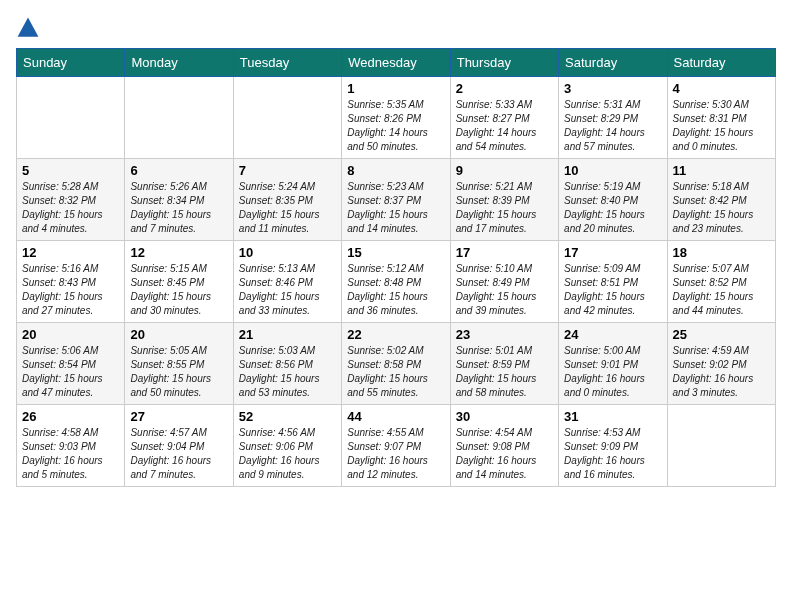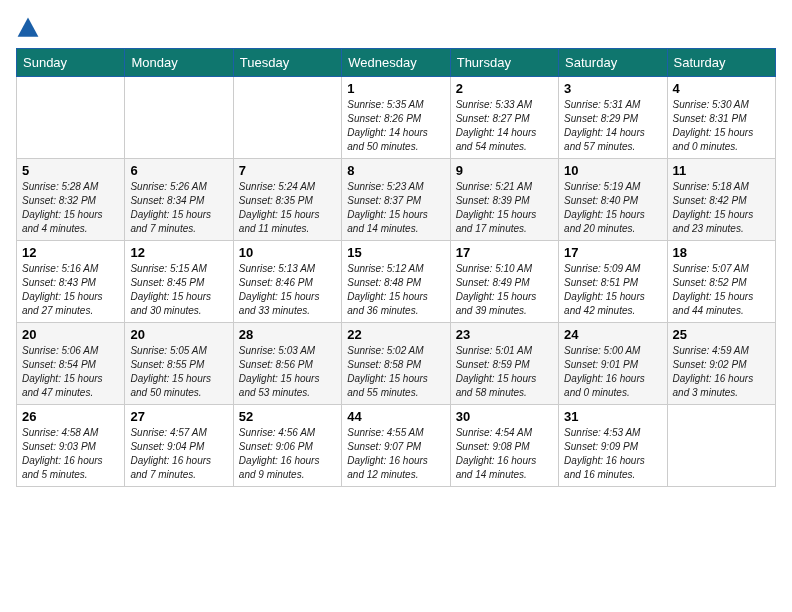--- a/index.html
+++ b/index.html
@@ -208,21 +208,21 @@
       <tr>
         <td>
           <span class="day-number">20</span>
           <div class="day-info">Sunrise: 5:06 AM<br>Sunset: 8:54 PM<br>Daylight: 15 hours<br>and 47 minutes.</div>
         </td>
         <td>
           <span class="day-number">20</span>
           <div class="day-info">Sunrise: 5:05 AM<br>Sunset: 8:55 PM<br>Daylight: 15 hours<br>and 50 minutes.</div>
         </td>
         <td>
-          <span class="day-number">28</span>
+          <span class="day-number">21</span>
           <div class="day-info">Sunrise: 5:03 AM<br>Sunset: 8:56 PM<br>Daylight: 15 hours<br>and 53 minutes.</div>
         </td>
         <td>
           <span class="day-number">22</span>
           <div class="day-info">Sunrise: 5:02 AM<br>Sunset: 8:58 PM<br>Daylight: 15 hours<br>and 55 minutes.</div>
         </td>
         <td>
           <span class="day-number">23</span>
           <div class="day-info">Sunrise: 5:01 AM<br>Sunset: 8:59 PM<br>Daylight: 15 hours<br>and 58 minutes.</div>
         </td>

